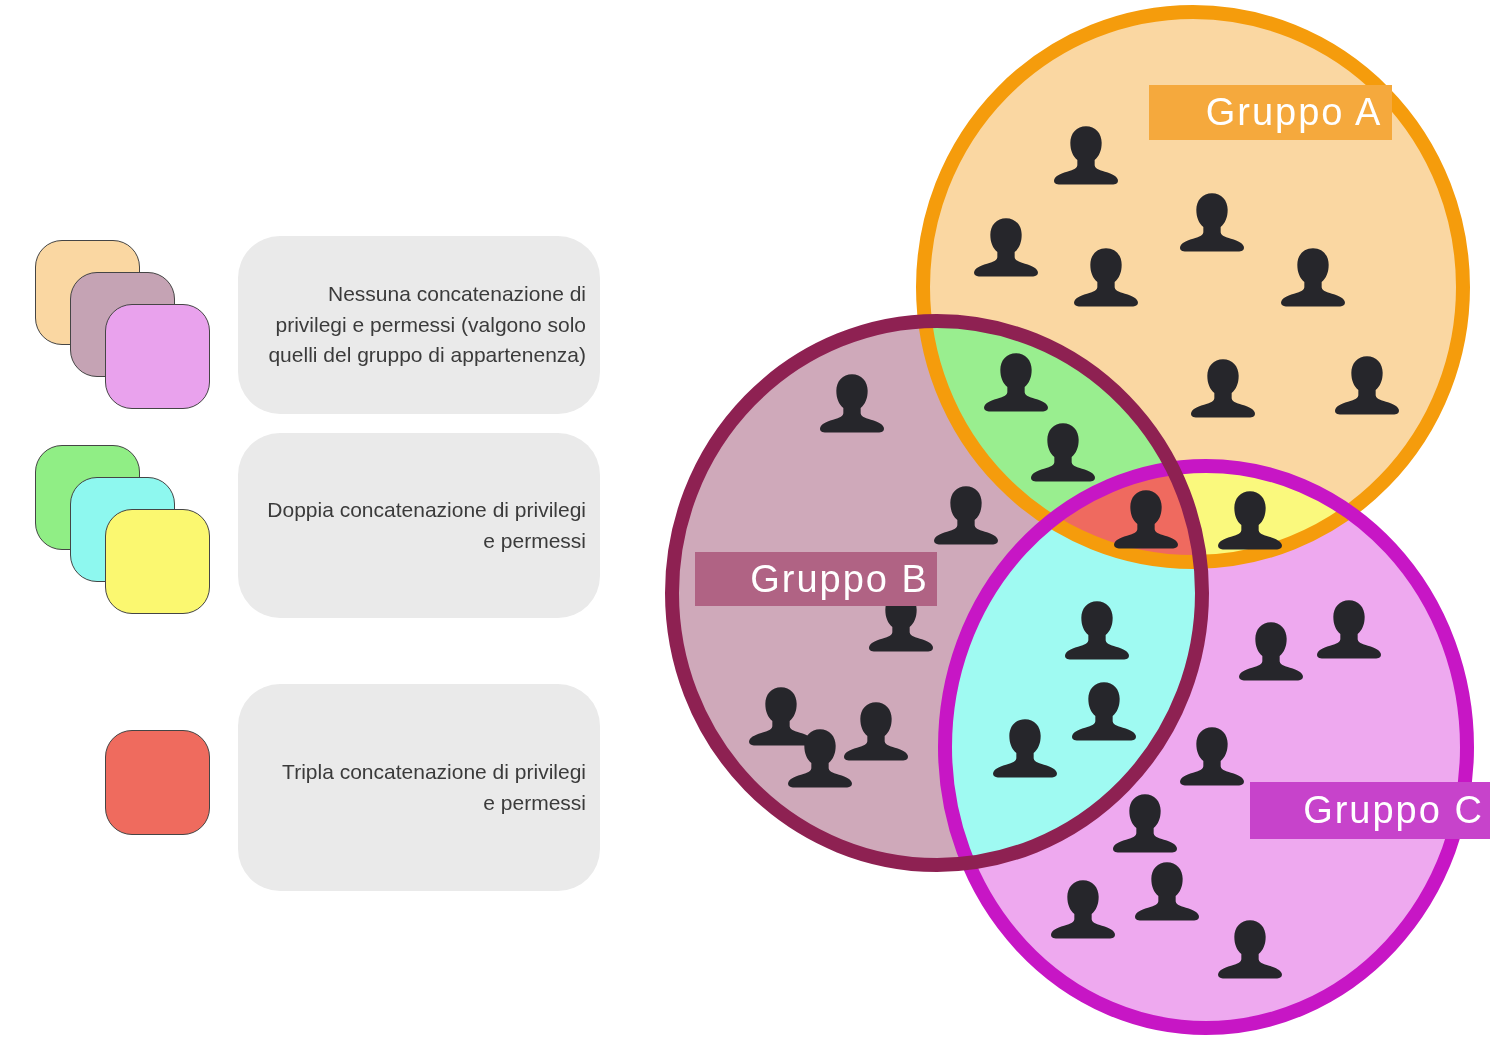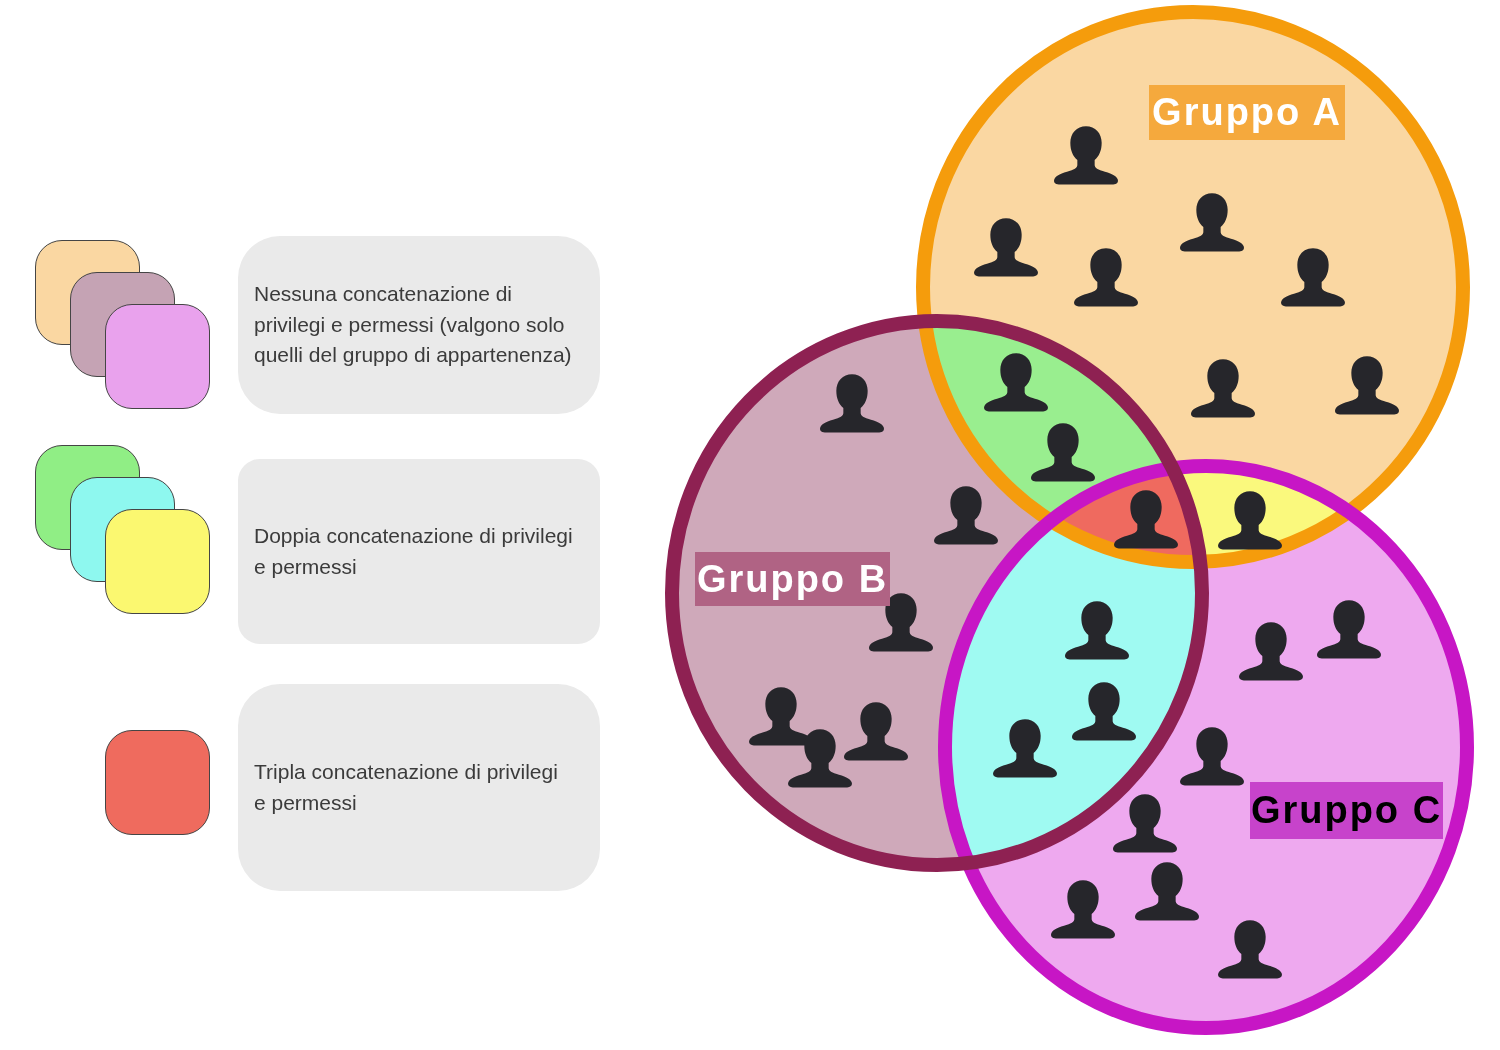--- a/index.html
+++ b/index.html
@@ -21,31 +21,31 @@
   .sw-2a { left: 35px;  top: 445px; }
   .sw-2b { left: 70px;  top: 477px; }
   .sw-2c { left: 105px; top: 509px; }
   .sw-3  { left: 105px; top: 730px; }
 
   .note {
     position: absolute; left: 238px; width: 362px;
     border-radius: 42px; display: flex; align-items: center;
   }
   .note-1 { top: 236px; height: 178px; }
-  .note-2 { top: 459px; height: 185px; border-radius: 22px; }
+  .note-2 { top: 433px; height: 185px; }
   .note-3 { top: 684px; height: 207px; }
   .note p {
-    margin: 0; padding-left: 16px; width: 320px;
-    font-size: 21px; line-height: 1.45; color: #3b3b3b;
+    margin: 12px; padding-left: 16px; width: 320px;
+    font-size: 21px; line-height: 1.45; color: #3b3b3b; text-align: right;
   }
 
   
   .group-label {
     position: absolute; display: flex; align-items: center; justify-content: center;
-    font-size: 38px; font-weight: 700; letter-spacing: 2px;
+    font-size: 38px; font-weight: 400; letter-spacing: 2px; padding-left: 47px;
   }
   .label-a { left: 1149px; top: 85px;  width: 196px; height: 55px; }
   .label-b { left: 695px;  top: 524px; width: 195px; height: 54px; margin-top: 28px; }
   .label-c { left: 1250px; top: 782px; width: 193px; height: 57px; }
 </style>
 </head>
 <body>
 
 <div class="stage">
 
@@ -118,21 +118,21 @@
         <use href="#person-symbol" x="1217" y="490" width="66" height="60" fill="#26262B" xlink:href="#person-symbol"></use>
         <use href="#person-symbol" x="1064" y="600" width="66" height="60" fill="#26262B" xlink:href="#person-symbol"></use>
         <use href="#person-symbol" x="1071" y="681" width="66" height="60" fill="#26262B" xlink:href="#person-symbol"></use>
         <use href="#person-symbol" x="992" y="718" width="66" height="60" fill="#26262B" xlink:href="#person-symbol"></use>
         <use href="#person-symbol" x="1113" y="489" width="66" height="60" fill="#26262B" xlink:href="#person-symbol"></use>
       </g>
   </svg>
 
   <div class="group-label label-a" style="color: rgb(255, 255, 255); background-color: rgb(245, 169, 61);">Gruppo A</div>
   <div class="group-label label-b" style="color: rgb(255, 255, 255); background-color: rgb(176, 99, 132);">Gruppo B</div>
-  <div class="group-label label-c" style="color: #000000; background-color: rgb(199, 67, 203);">Gruppo C</div>
+  <div class="group-label label-c" style="color: #ffffff; background-color: rgb(199, 67, 203);">Gruppo C</div>
 
   <div class="swatch sw-1a" style="background-color: rgb(250, 215, 162);"></div>
   <div class="swatch sw-1b" style="background-color: rgb(197, 163, 180);"></div>
   <div class="swatch sw-1c" style="background-color: rgb(233, 162, 237);"></div>
 
   <div class="swatch sw-2a" style="background-color: rgb(144, 238, 133);"></div>
   <div class="swatch sw-2b" style="background-color: rgb(142, 248, 239);"></div>
   <div class="swatch sw-2c" style="background-color: rgb(251, 248, 112);"></div>
 
   <div class="swatch sw-3" style="background-color: rgb(239, 107, 94);"></div>

